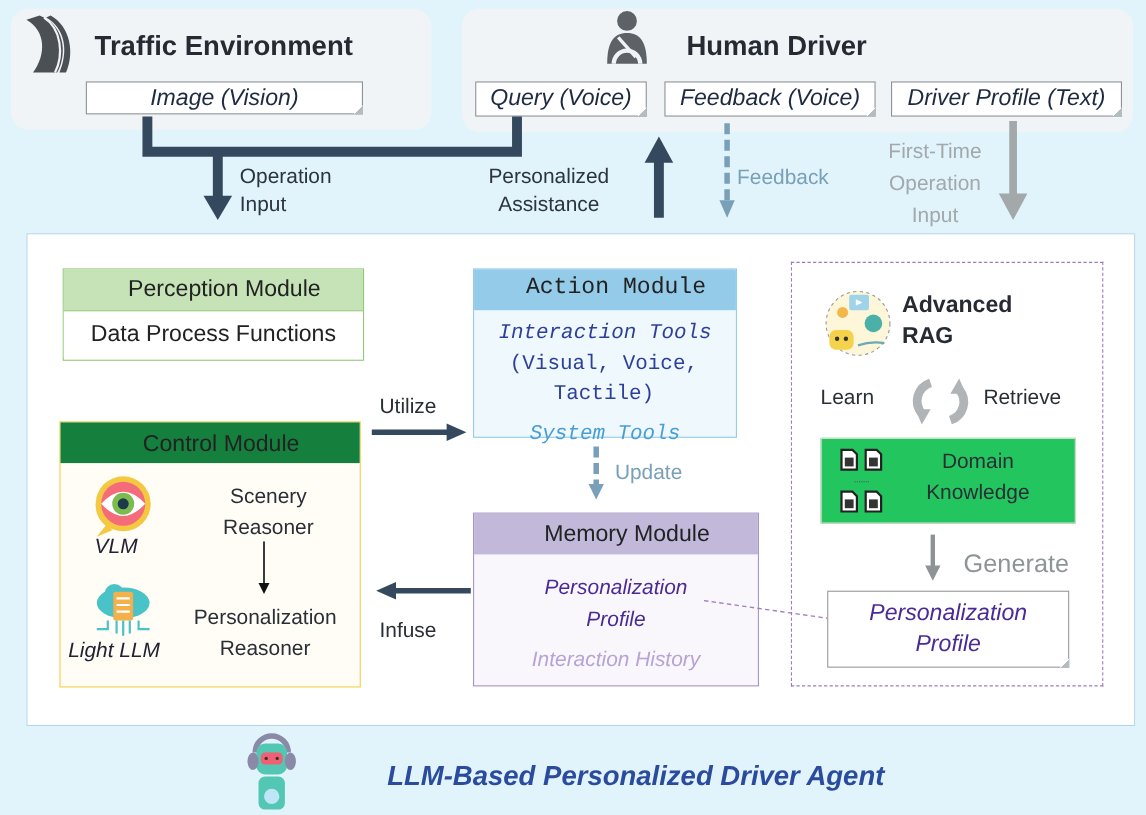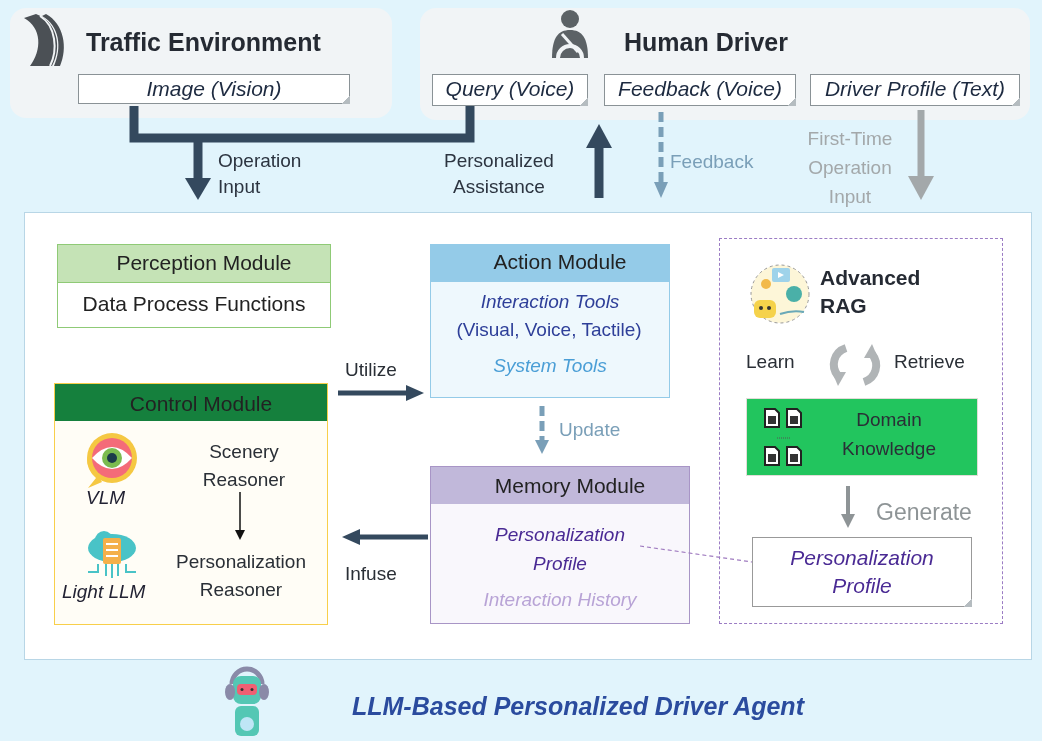--- a/index.html
+++ b/index.html
@@ -19,21 +19,21 @@
 
 <div class="abs panel" style="left:10px;top:8px;width:382px;height:110px;"></div>
 <div class="abs panel" style="left:420px;top:8px;width:610px;height:112px;"></div>
 
 <svg class="abs" style="left:14px;top:12px;" width="60" height="56" viewBox="0 0 60 56">
   <path d="M22 2 C44 10 48 36 38 54 L16 54 C28 38 28 16 10 6 Z" fill="#4b5055"></path>
   <path d="M32 2 C50 12 54 36 46 54 L40 54 C48 36 46 14 28 4 Z" fill="#4b5055"></path>
   <path d="M26 4 C42 14 44 38 36 54" stroke="#f1f4f6" stroke-width="2" fill="none"></path>
 </svg>
 <div class="abs title-bold" style="left:86px;top:28px;">Traffic Environment</div>
-<div class="abs doc" style="left:78px;top:74px;width:272px;height:30px;">Image (Vision)</div>
+<div class="abs doc" style="left:78px;top:74px;width:252px;height:30px;">Image (Vision)</div>
 
 <svg class="abs" style="left:548px;top:8px;" width="44" height="52" viewBox="0 0 44 52">
   <circle cx="22" cy="11" r="9" fill="#5c6266"></circle>
   <path d="M4 50 C4 30 10 22 22 22 C34 22 40 30 40 50 Z" fill="#5c6266"></path>
   <path d="M10 50 A12 12 0 0 1 34 50" stroke="#f1f4f6" stroke-width="4" fill="none"></path>
   <line x1="14" y1="26" x2="30" y2="44" stroke="#f1f4f6" stroke-width="3"></line>
 </svg>
 <div class="abs title-bold" style="left:624px;top:28px;">Human Driver</div>
 <div class="abs doc" style="left:432px;top:74px;width:156px;height:32px;">Query (Voice)</div>
 <div class="abs doc" style="left:604px;top:74px;width:192px;height:32px;">Feedback (Voice)</div>
@@ -100,21 +100,21 @@
 </div>
 <svg class="abs" style="left:232px;top:492px;" width="16" height="50">
   <line x1="8" y1="0" x2="8" y2="40" stroke="#111" stroke-width="1.5"></line>
   <polygon points="3,38 13,38 8,48" fill="#111"></polygon>
 </svg>
 <div class="abs lbl" style="left:158px;top:548px;width:166px;color:#2a2f36;">
   <div>Personalization</div>
   <div>Reasoner</div>
 </div>
 
-<div class="abs" style="left:430px;top:244px;width:240px;height:154px;border:1.5px solid #94cbe8;background:#eef8fd;">
+<div class="abs" style="left:430px;top:244px;width:240px;height:154px;border:1.5px solid #94cbe8;background:#eef8fd;font-family:Liberation Mono, monospace;">
   <div class="mod-head" style="background:#94cbe8;height:37px;line-height:34px;">Action Module</div>
   <div class="lbl italic" style="color:#2e3f99;margin-top:6px;">Interaction Tools</div>
   <div class="lbl" style="color:#2e3f99;margin-left:-4px;width:244px;">(Visual, Voice, Tactile)</div>
   <div class="lbl italic" style="color:#4a9ed6;margin-top:8px;">System Tools</div>
 </div>
 
 <div class="abs" style="left:430px;top:466px;width:260px;height:158px;border:1.5px solid #a895c6;background:#f9f7fc;">
   <div class="mod-head" style="background:#c1b8da;height:37px;line-height:38px;">Memory Module</div>
   <div class="lbl italic" style="color:#4a2a94;margin-top:16px;line-height:29px;">
     <div>Personalization</div>

